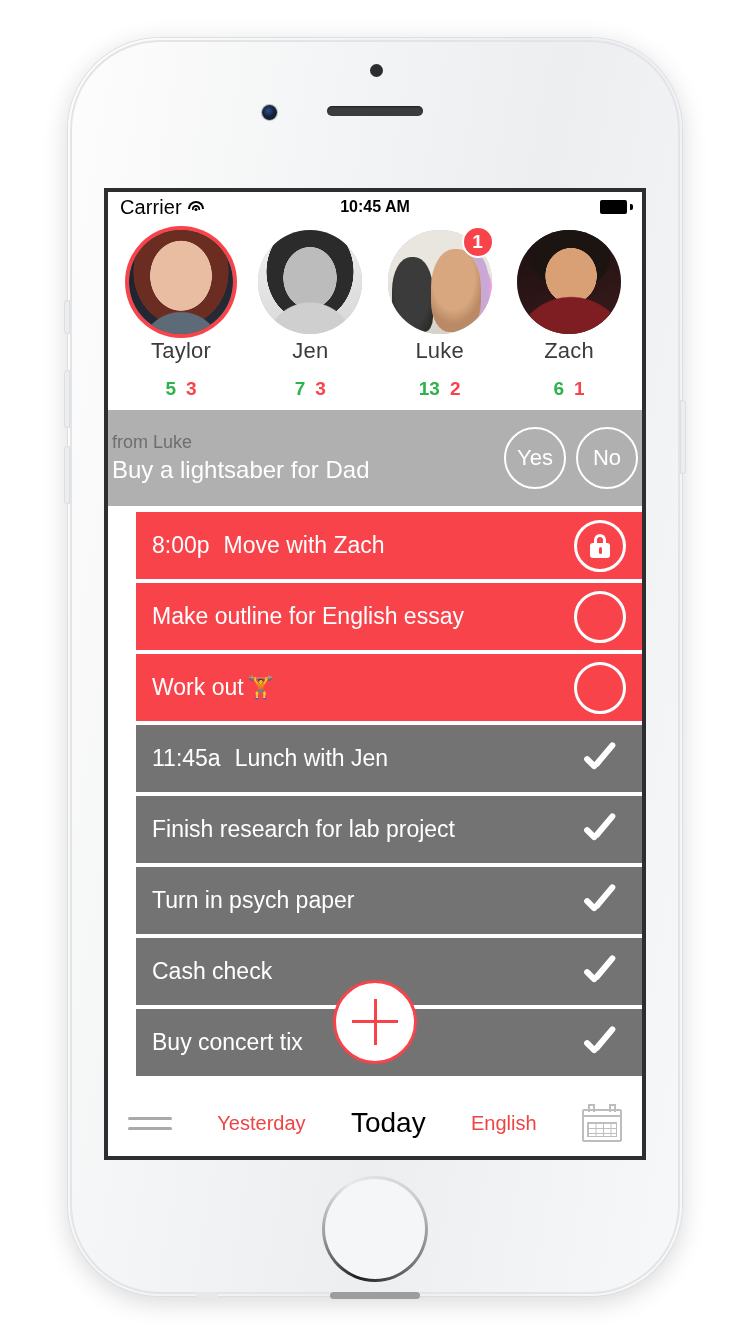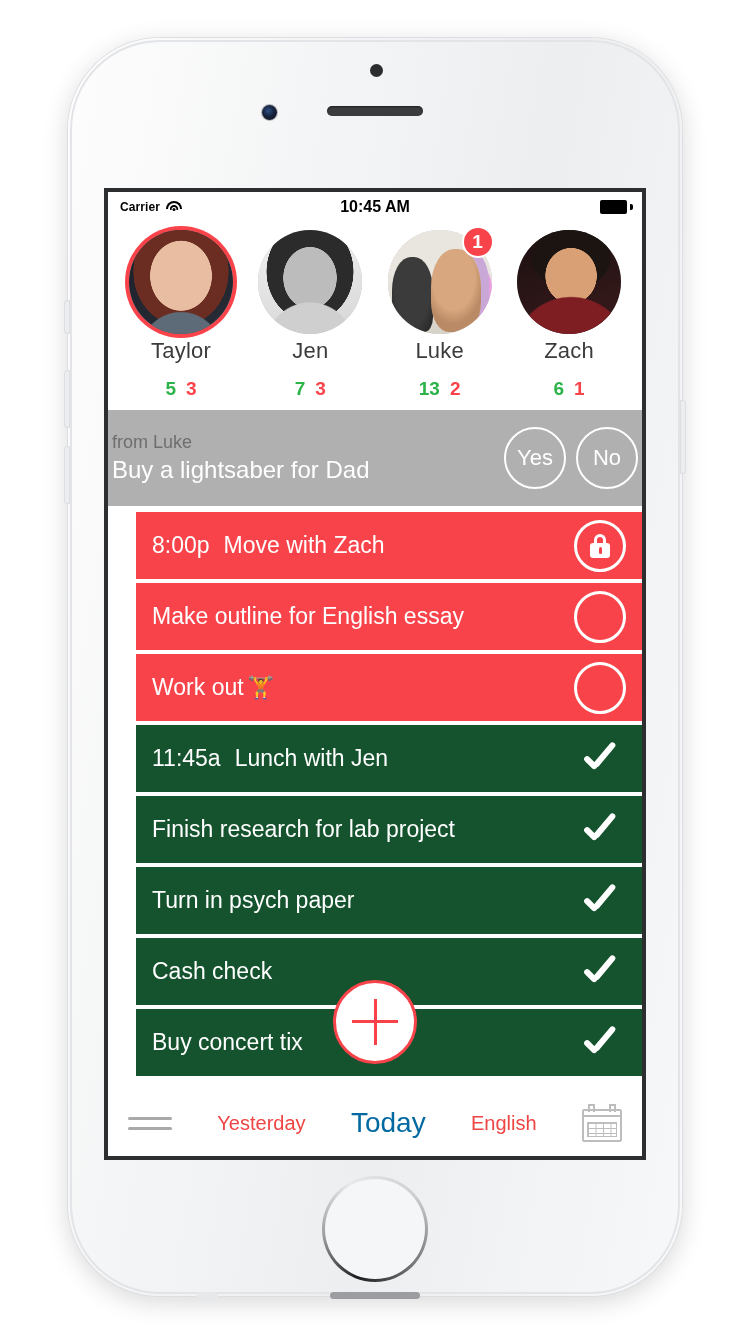--- a/index.html
+++ b/index.html
@@ -79,21 +79,21 @@
   }
   .screen-inner{ position:relative; width:100%; height:100%; background:#fff; }
 
   
   .statusbar{
     height:30px; display:flex; align-items:center;
     padding:0 12px; font-size:16px; color:#000; font-weight:600;
     position:relative;
   }
   .sb-left{ display:flex; align-items:center; gap:6px;}
-  .sb-carrier{ font-weight:700; font-size:12px; letter-spacing:.1px;}
+  .sb-carrier{ font-weight:400; font-size:20px; letter-spacing:.1px;}
   .wifi{ display:inline-block; width:16px; height:12px; position:relative; }
   .wifi i{ position:absolute; border:2px solid #000; border-bottom:none;
            border-radius:50% 50% 0 0 / 100% 100% 0 0; left:50%; transform:translateX(-50%); }
   .wifi i:nth-child(1){ width:16px; height:8px; top:0;}
   .wifi i:nth-child(2){ width:9px; height:5px; top:3.5px;}
   .wifi i:nth-child(3){ width:3px; height:3px; top:7px; border-radius:50%; background:#000; border:none;}
   .sb-time{ position:absolute; left:0; right:0; text-align:center; font-size:16px; font-weight:700; }
   .sb-right{ margin-left:auto; display:flex; align-items:center; }
   .battery{ width:30px; height:14px; border:0; position:relative; }
   .battery b{ display:block; width:27px; height:14px; background:#000; border-radius:2px;}
@@ -169,21 +169,21 @@
     font-size:22px; margin-left:10px; background:transparent;
   }
 
   
   .rows{ display:flex; flex-direction:column; gap:4px;margin-left:28px; }
   .row{
     height:67px; display:flex; align-items:center;
     padding:0 16px; color:#fff; position:relative;
   }
   .row.red{ background:#f8434a; }
-  .row.green{ background:#14532d; }
+  .row.green{ background:#737373; }
   .row-time{ font-size:23px; margin-right:14px; white-space:nowrap; }
   .row-title{ font-size:23px; }
   .row-right{ margin-left:auto; display:flex; align-items:center; }
   .circle-empty{
     width:52px; height:52px; border-radius:50%;
     border:3px solid #ffffff;
   }
   .circle-lock{
     width:52px; height:52px; border-radius:50%;
     border:3px solid #ffffff; display:flex; align-items:center; justify-content:center;
@@ -230,21 +230,21 @@
   .tabbar{
     position:absolute; left:0; right:0; bottom:0; height:66px;
     background:#ffffff; display:flex; align-items:center;
     justify-content:space-between; padding:0 20px;
   }
   .hamburger{ width:44px; height:24px; position:relative; }
   .hamburger i{ position:absolute; left:0; width:44px; height:3px; background:#a9a9a9; border-radius:2px;}
   .hamburger i:nth-child(1){ top:6px; }
   .hamburger i:nth-child(2){ top:16px; }
   .tab{ font-size:20px; color:#ef4444; }
-  .tab.active{ color:#0369a1; font-size:28px; font-weight:500; }
+  .tab.active{ color:#000000; font-size:28px; font-weight:500; }
   .cal-icon{ width:40px; height:38px; position:relative; }
   .cal-icon .frame{
     position:absolute; left:0; top:5px; width:40px; height:33px;
     border:2px solid #bdbdbd; border-radius:2px;
   }
   .cal-icon .bar{
     position:absolute; left:0; top:5px; width:40px; height:8px;
     border-bottom:2px solid #bdbdbd;
   }
   .cal-icon .peg{ position:absolute; top:0; width:7px; height:8px; border:2px solid #bdbdbd; border-bottom:none; background:#fff;}

